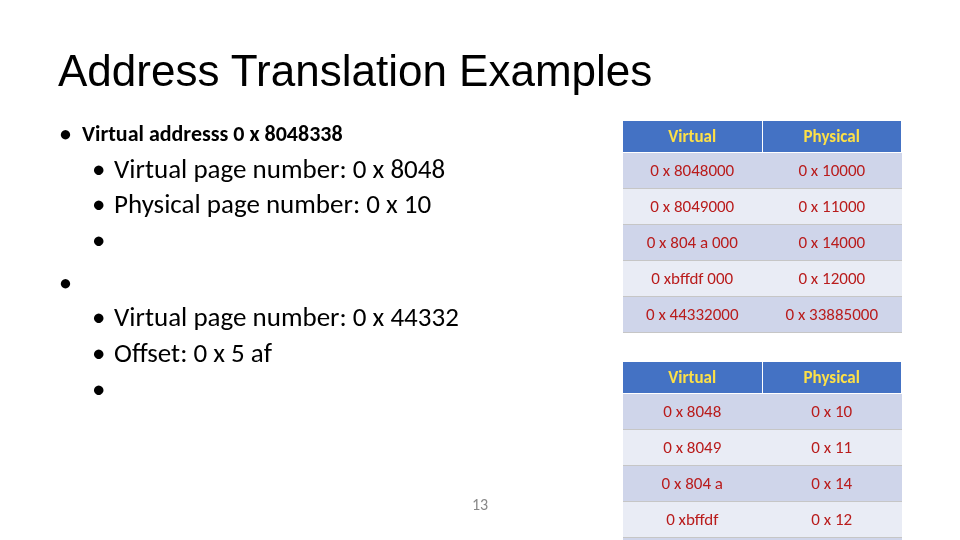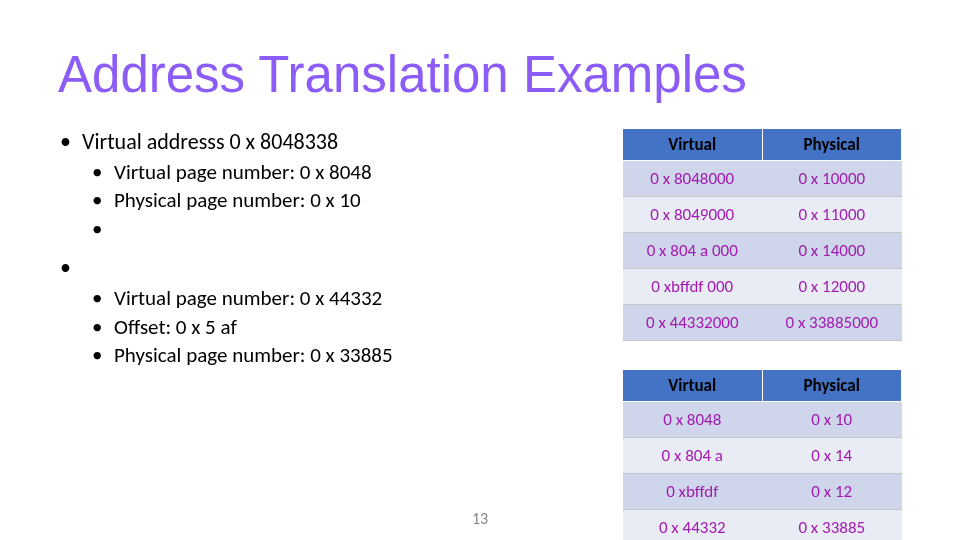--- a/index.html
+++ b/index.html
@@ -13,51 +13,52 @@
     overflow: hidden;
   }
   .slide {
     position: relative;
     width: 960px;
     height: 540px;
     box-sizing: border-box;
     padding: 48px 58px 30px 58px;
   }
   .title {
-    font-size: 51px;
+    font-size: 44px;
     line-height: 1.05;
-    color: #8b5cf6;
+    color: #000000;
     font-weight: 400;
     font-family: "Calibri Light", "Segoe UI Light", Arial, sans-serif;
     margin-bottom: 26px;
   }
   .body {
     position: relative;
   }
   .bullets {
     font-size: 22px;
     line-height: 1.25;
     color: #000;
   }
   .b1 {
     display: flex;
     margin-bottom: 4px;
+    font-weight: bold;
   }
   .b1 .dot {
     width: 22px;
     flex: 0 0 22px;
     text-align: left;
     padding-left: 2px;
   }
   .b1 .dot::before { content: "•"; }
   .b2 {
     display: flex;
     margin-left: 34px;
     margin-bottom: 2px;
-    font-size: 21px;
+    font-size: 27px;
   }
   .b2 .dot {
     width: 22px;
     flex: 0 0 22px;
     text-align: left;
   }
   .b2 .dot::before { content: "•"; }
   .group-gap { height: 10px; }
 
   .tables {
@@ -66,39 +67,39 @@
     top: 0;
   }
   table.map {
     border-collapse: collapse;
     font-size: 17px;
     width: 280px;
     margin-bottom: 28px;
   }
   table.map th {
     background: #4472c4;
-    color: #000000;
+    color: #fde047;
     font-weight: 700;
     padding: 5px 0;
     border: 1px solid #fff;
     width: 50%;
   }
   table.map td {
     text-align: center;
     padding: 7px 0;
-    color: #a21caf;
+    color: #b91c1c;
     border-bottom: 1px solid #c6c6c6;
   }
   table.map tbody tr:nth-child(odd)  { background: #cfd5ea; }
   table.map tbody tr:nth-child(even) { background: #e9ecf5; }
 
   .page-num {
     position: absolute;
     left: 50%;
-    bottom: 12px;
+    bottom: 26px;
     transform: translateX(-50%);
     font-size: 16px;
     color: #888;
   }
 </style>
 </head>
 <body>
 
 <div class="slide">
 
@@ -132,21 +133,20 @@
       <div class="b2">
         <span class="dot"></span>
         <span>Virtual page number: 0 x 44332</span>
       </div>
       <div class="b2">
         <span class="dot"></span>
         <span>Offset: 0 x 5 af</span>
       </div>
       <div class="b2">
         <span class="dot"></span>
-        <span>Physical page number: 0 x 33885</span>
       </div>
     </div>
 
     <div class="tables">
 
       <table class="map">
         <thead>
           <tr>
             <th>Virtual</th>
             <th>Physical</th>
@@ -180,20 +180,24 @@
         <thead>
           <tr>
             <th>Virtual</th>
             <th>Physical</th>
           </tr>
         </thead>
         <tbody>
           <tr>
             <td>0 x 8048</td>
             <td>0 x 10</td>
+          </tr>
+          <tr>
+            <td>0 x 8049</td>
+            <td>0 x 11</td>
           </tr>
           <tr>
             <td>0 x 804 a</td>
             <td>0 x 14</td>
           </tr>
           <tr>
             <td>0 xbffdf</td>
             <td>0 x 12</td>
           </tr>
           <tr>

